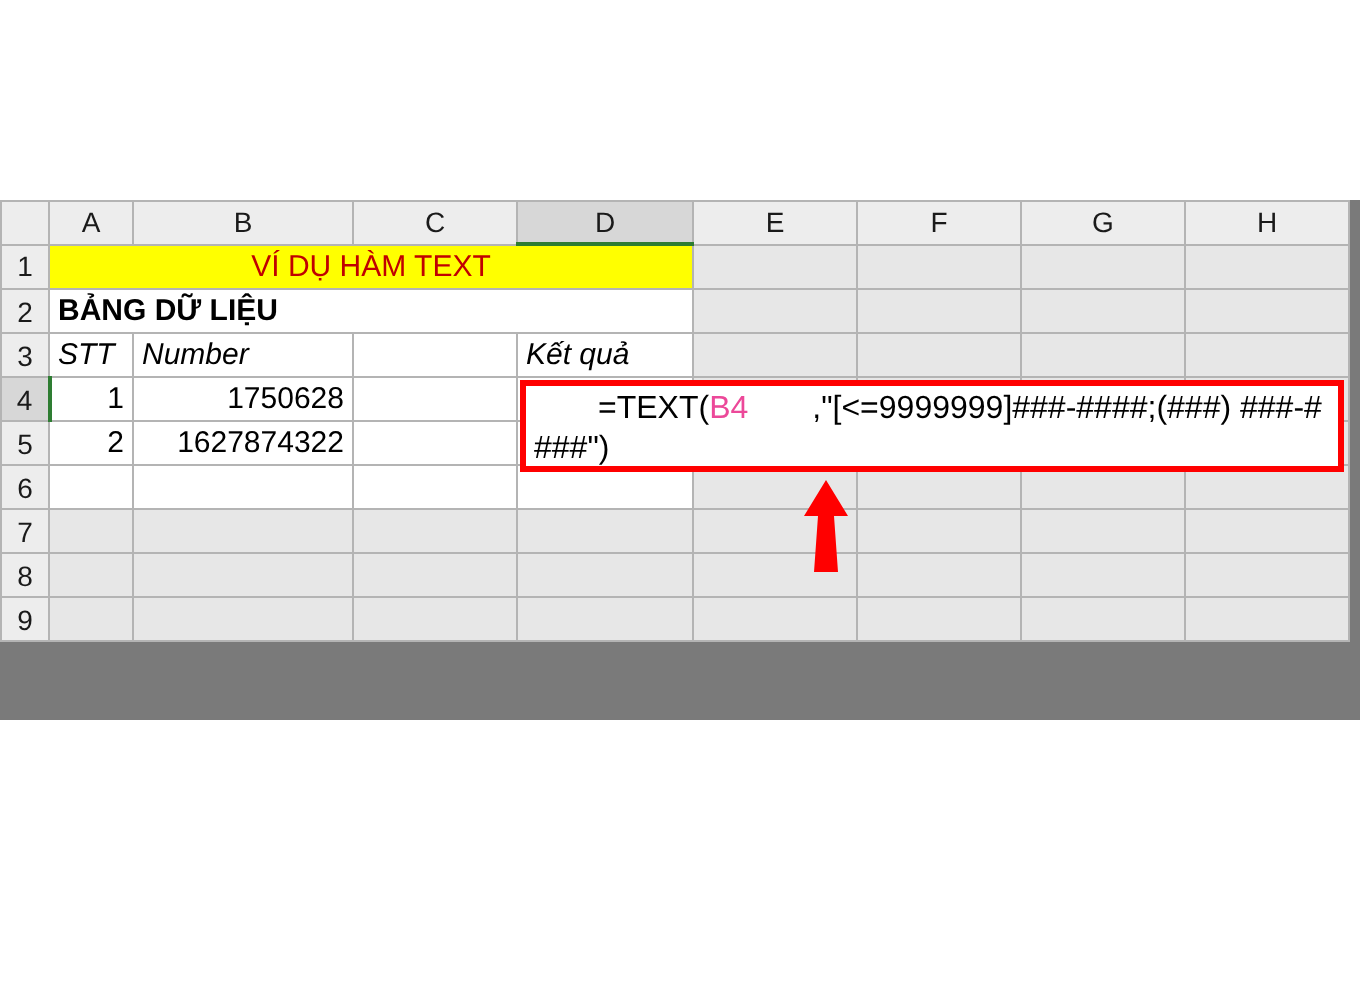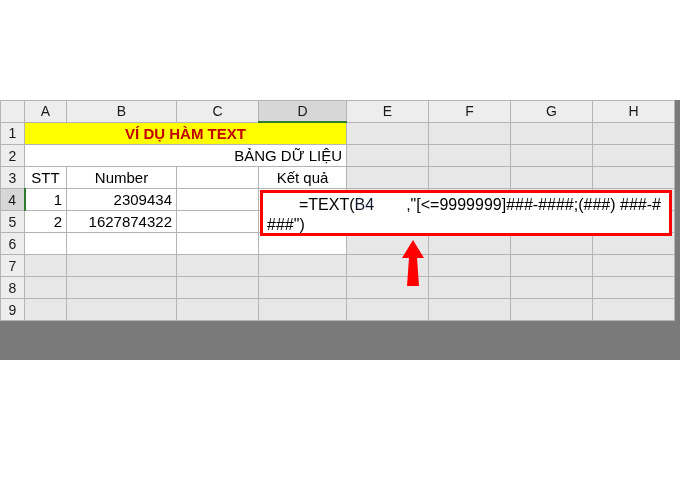--- a/index.html
+++ b/index.html
@@ -79,31 +79,32 @@
   .col-H { width: 82px; }
 
   
   .datacell { background: #ffffff !important; }
 
   
   .title1 {
     background: #ffff00 !important;
     color: #c00000;
     text-align: center;
-    font-weight: 700;
+    font-weight: 400;
     margin-top: 39px;
   }
   .title2 {
     background: #ffffff !important;
-    text-align: right;
-    font-weight: 400;
+    text-align: left;
+    font-weight: 700;
   }
   .hdrcell {
     background: #ffffff !important;
-    text-align: center;
+    text-align: left;
+    font-style: italic;
   }
   .numright { text-align: right; }
 
   
   th.active-col {
     background: #d7d7d7 !important;
     border-bottom: 2px solid #2e7d32 !important;
     color: #0c5c16;
     font-weight: 600;
   }
@@ -131,21 +132,21 @@
     box-sizing: border-box;
     padding: 2px 4px;
     font-size: 16px;
     line-height: 20px;
     font-family: "Segoe UI", Arial, sans-serif;
     white-space: normal;
     word-break: break-all;
     z-index: 10;
   }
   .formula-overlay .p0 { color: #000; margin-left: 32px; }
-  .formula-overlay .ref { color: #0f172a; }
+  .formula-overlay .ref { color: #ec4899; }
 
   
   .arrow {
     position: absolute;
     left: 398px;
     top: 240px;
     width: 30px;
     height: 46px;
     z-index: 11;
   }
@@ -206,21 +207,21 @@
           <td class="hdrcell"></td>
           <td class="hdrcell">Kết quả</td>
           <td></td>
           <td></td>
           <td></td>
           <td></td>
         </tr>
         <tr>
           <th class="active-row">4</th>
           <td class="datacell numright">1</td>
-          <td class="datacell numright">2309434</td>
+          <td class="datacell numright">1750628</td>
           <td class="datacell"></td>
           <td class="datacell active-cell"></td>
           <td></td>
           <td></td>
           <td></td>
           <td></td>
         </tr>
         <tr>
           <th>5</th>
           <td class="datacell numright">2</td>

